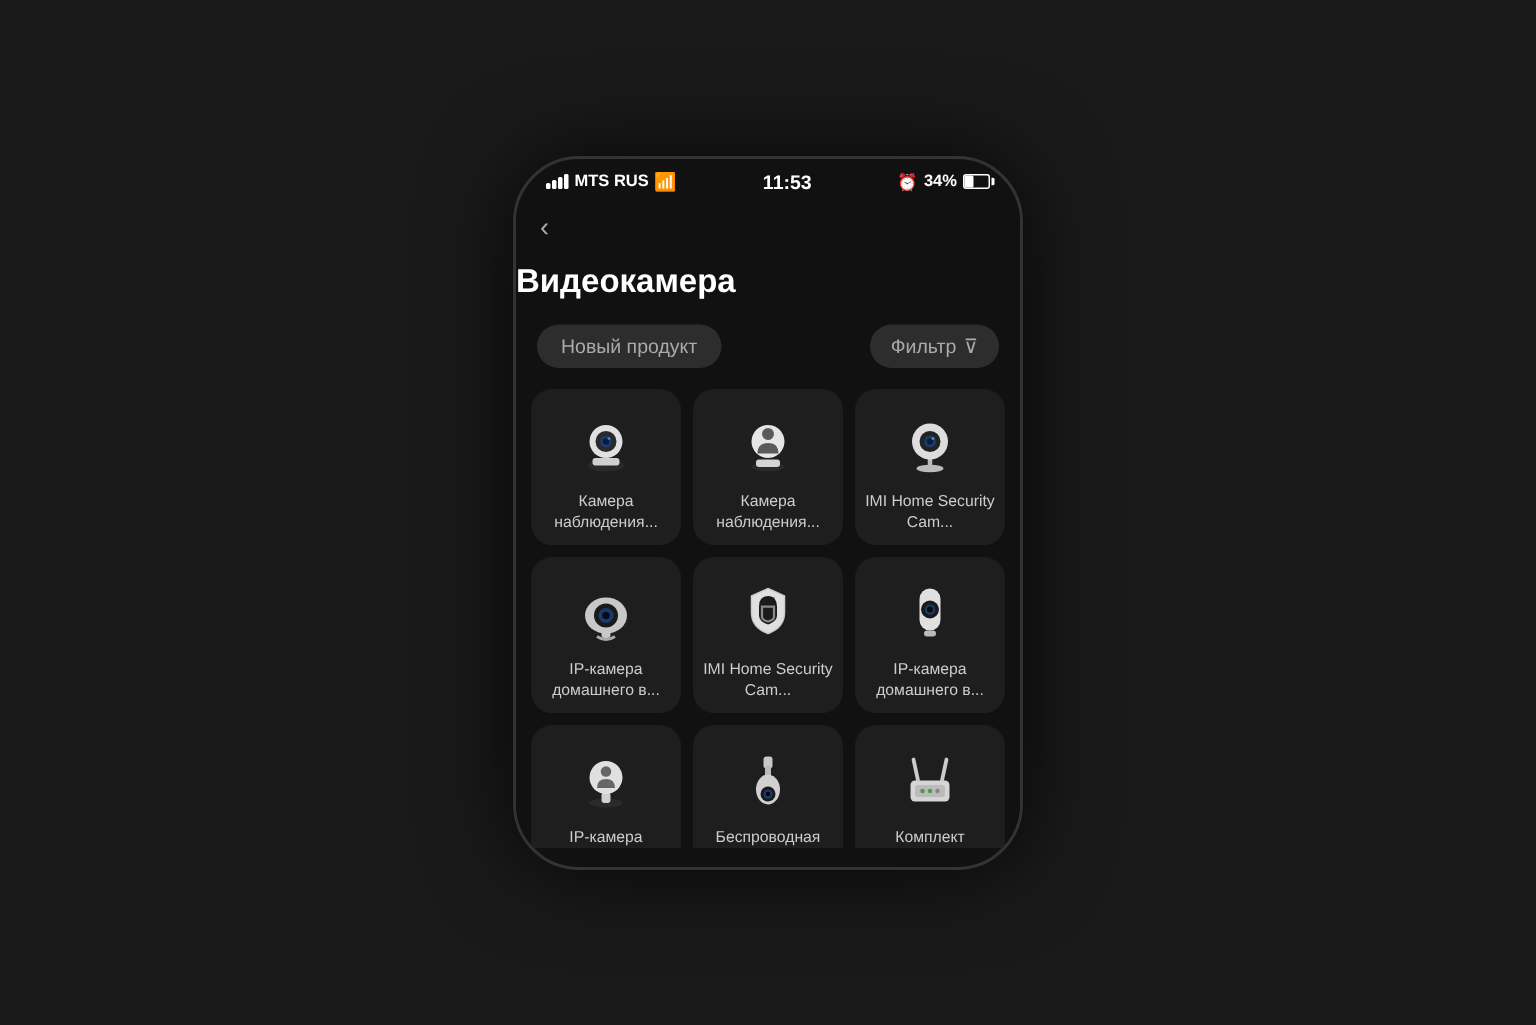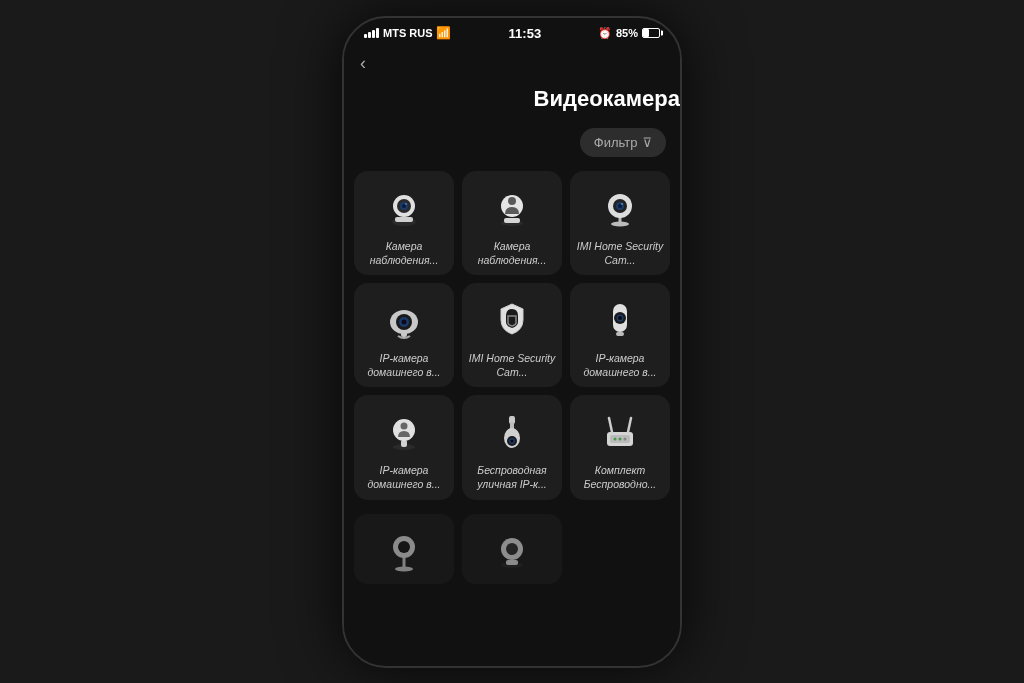--- a/index.html
+++ b/index.html
@@ -6,21 +6,21 @@
     body {
       background: #1a1a1a;
       display: flex;
       justify-content: center;
       align-items: center;
       height: 100vh;
       font-family: -apple-system, BlinkMacSystemFont, 'Helvetica Neue', sans-serif;
     }
     .phone-frame {
       width: 340px;
-      height: 652px;
+      height: 476px;
       background: #111;
       border-radius: 44px;
       overflow: hidden;
       position: relative;
       border: 2px solid #333;
       box-shadow: 0 0 60px rgba(0,0,0,0.8);
     }
     .status-bar {
       display: flex;
       justify-content: space-between;
@@ -54,21 +54,21 @@
     }
     .screen::-webkit-scrollbar { display: none; }
     .back-btn {
       padding: 8px 16px;
       color: #aaa;
       font-size: 18px;
       cursor: pointer;
       display: inline-block;
     }
     .page-title {
-      text-align: right;
+      text-align: left;
       color: #fff;
       font-size: 22px;
       font-weight: 600;
       padding: 4px 0 16px;
     }
     .filter-row {
       display: flex;
       gap: 10px;
       padding: 0 14px 14px;
       align-items: center;
@@ -103,21 +103,20 @@
     }
     .grid-item {
       background: #1e1e1e;
       border-radius: 14px;
       padding: 10px 6px 8px;
       display: flex;
       flex-direction: column;
       align-items: center;
       gap: 6px;
       cursor: pointer;
-      font-style: italic;
     }
     .grid-item-icon {
       width: 52px;
       height: 52px;
       display: flex;
       align-items: center;
       justify-content: center;
     }
     .grid-item-icon svg {
       width: 46px;
@@ -142,35 +141,36 @@
         <span style="height:6px"></span>
         <span style="height:8px"></span>
         <span style="height:10px"></span>
       </div>
       <span>MTS RUS</span>
       <span class="wifi-icon">📶</span>
     </div>
     <div style="font-size:13px;font-weight:700;color:#fff;">11:53</div>
     <div class="status-right">
       <span>⏰</span>
-      <span>85%</span>
+      <span>34%</span>
       <div class="battery">
         <div class="battery-body">
             <div class="battery-fill"></div>
           </div>
       </div>
     </div>
   </div>
 
   <div class="screen">
     <div class="back-btn">‹</div>
 
     <div class="page-title">Видеокамера</div>
 
     <div class="filter-row">
+      <button class="btn-new-product">Новый продукт</button>
       <button class="btn-filter">
         <span>Фильтр</span>
         <span>⊽</span>
       </button>
     </div>
 
     <div class="grid">
 
       <div class="grid-item">
         <div class="grid-item-icon">

